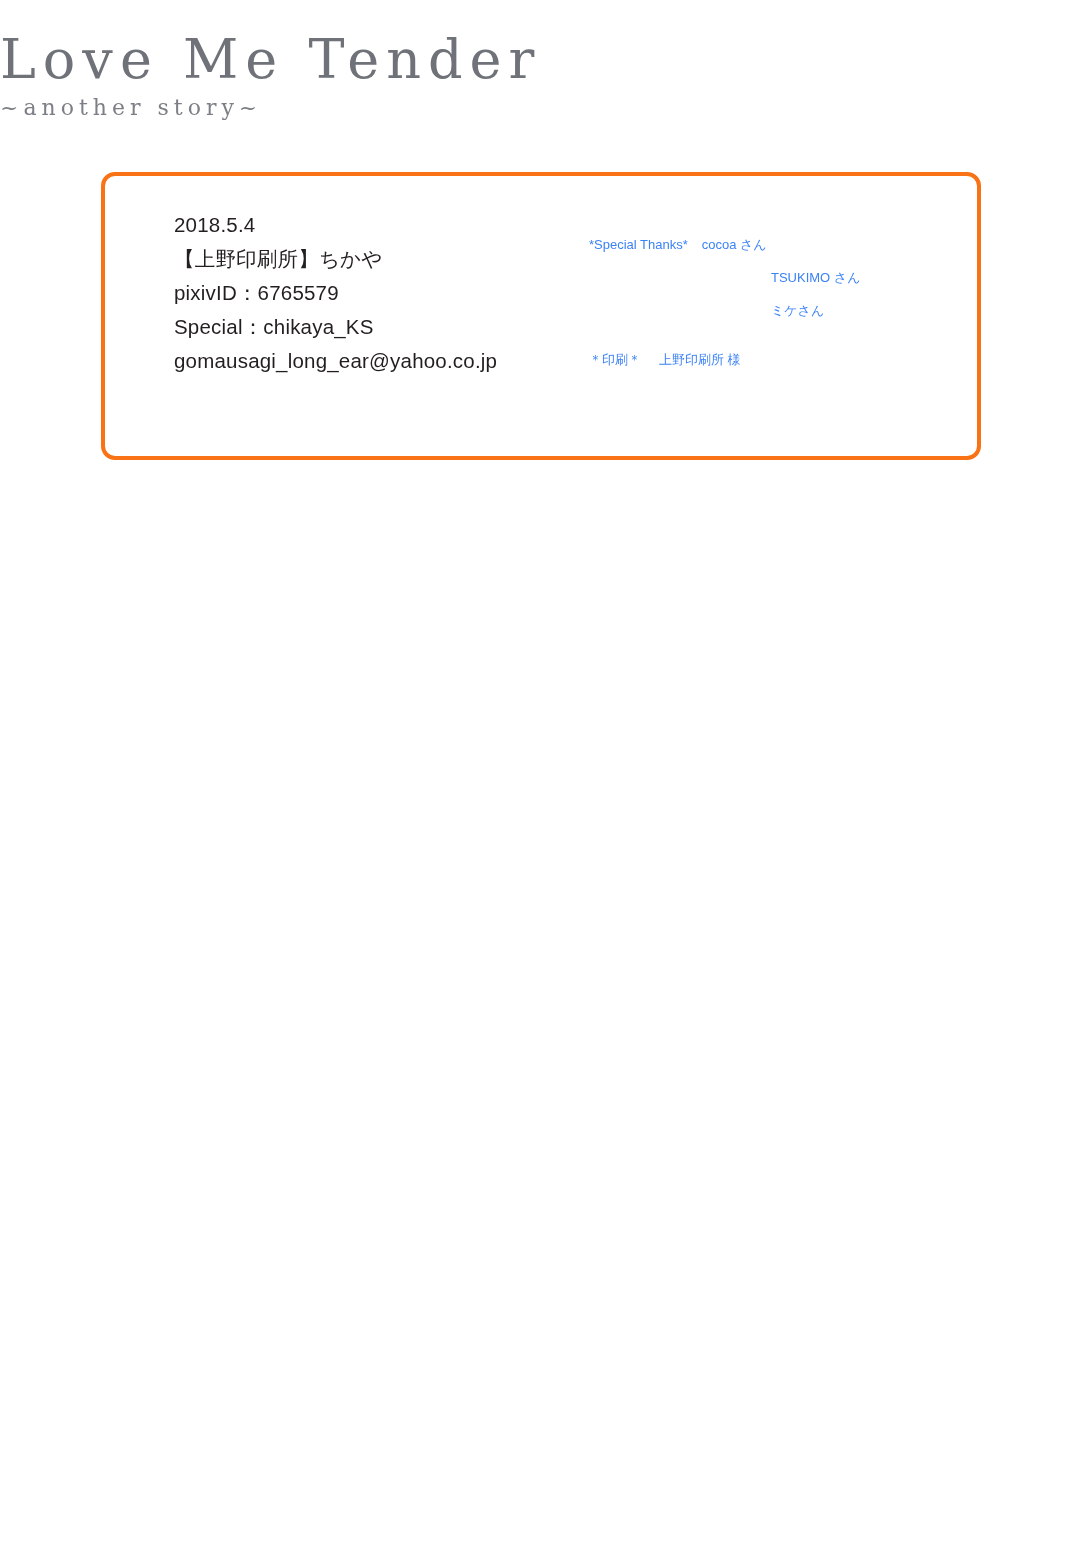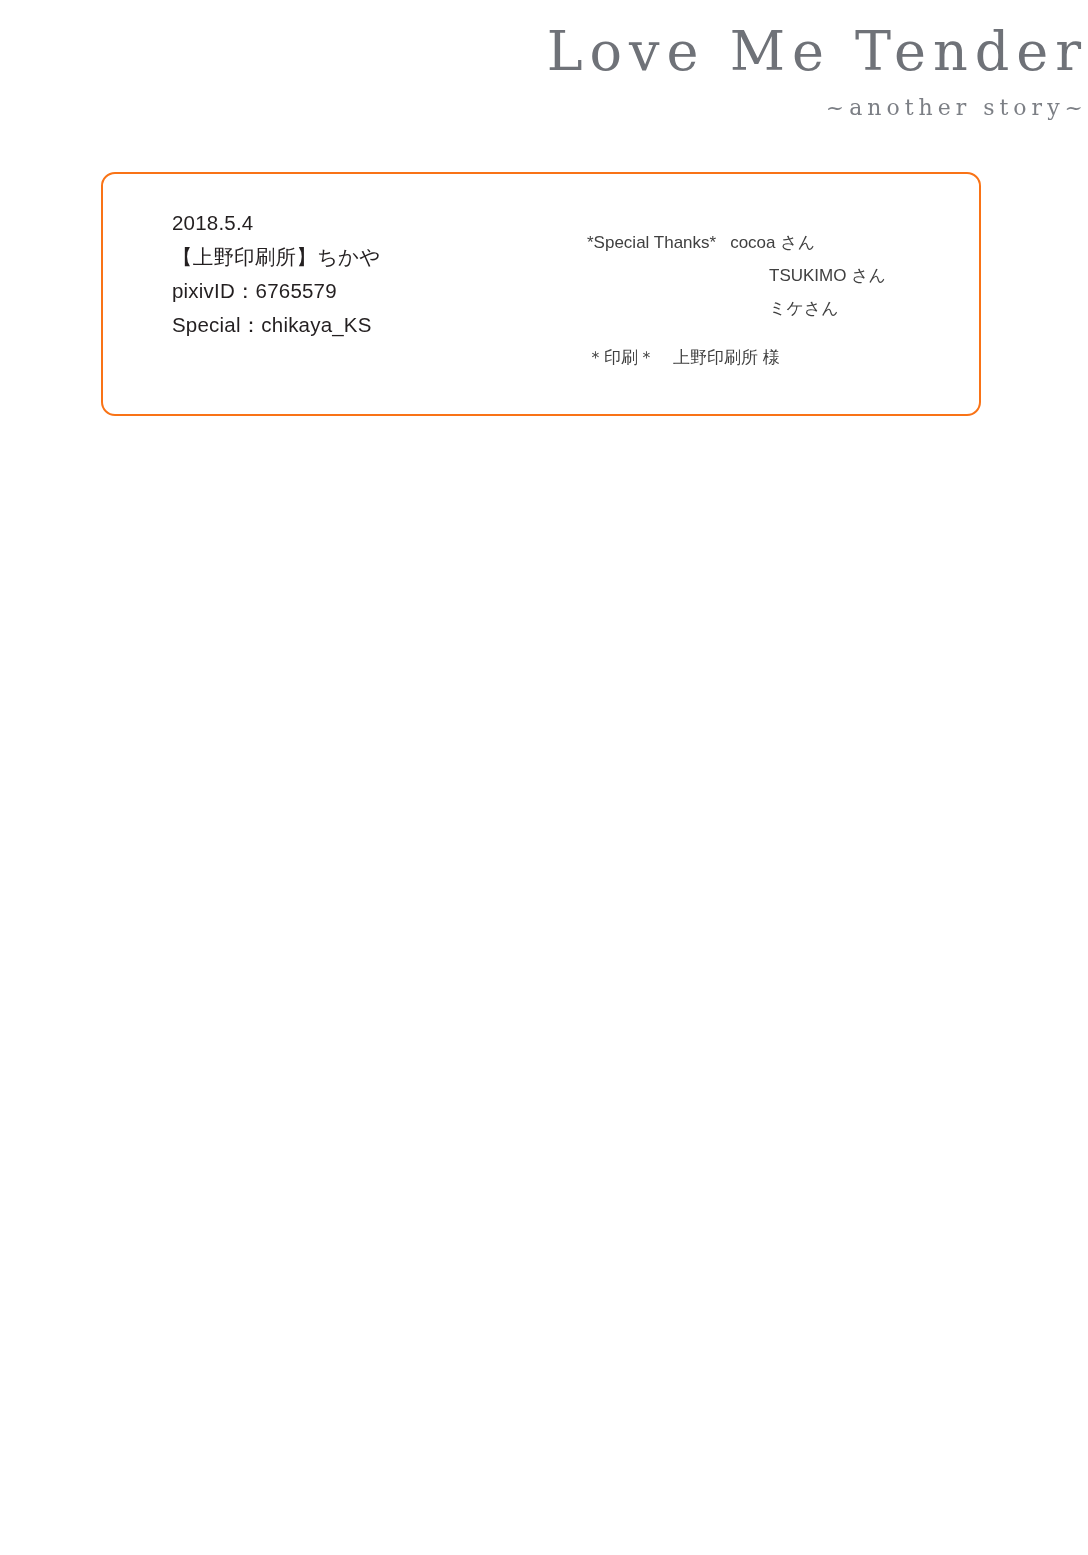--- a/index.html
+++ b/index.html
@@ -12,72 +12,72 @@
     height: 1555px;
     position: relative;
     font-family: "Liberation Sans", sans-serif;
     color: #231f20;
     overflow: hidden;
   }
 
   
   .title-block {
     position: absolute;
-    top: 22px;
+    top: 30px;
     left: 0;
     width: 100%;
-    text-align: right;
+    text-align: left;
   }
   .main-title {
     font-family: "DejaVu Serif", serif;
     font-size: 54px;
     letter-spacing: 7px;
     color: #6f7278;
     font-weight: 400;
     line-height: 1.1;
     white-space: nowrap;
   }
   .sub-title {
     font-family: "DejaVu Serif", serif;
     font-size: 22px;
     letter-spacing: 5px;
     color: #7c7f85;
-    margin-top: 14px;
+    margin-top: 6px;
     white-space: nowrap;
   }
 
   
   .colophon {
     position: absolute;
     left: 101px;
     top: 172px;
     width: 880px;
-    height: 244px;
-    border: 2px solid #f97316;
+    height: 288px;
+    border: 4px solid #f97316;
     border-radius: 14px;
     box-sizing: border-box;
   }
   .col-left {
     position: absolute;
     left: 69px;
     top: 32px;
     font-size: 20.5px;
     line-height: 34px;
     color: #231f20;
     white-space: nowrap;
   }
   .col-left div { letter-spacing: 0.2px; }
 
   .col-right {
     position: absolute;
     left: 484px;
     top: 52px;
-    font-size: 17px;
+    font-size: 13px;
     line-height: 33px;
-    color: #404040;
+    color: #3b82f6;
     white-space: nowrap;
   }
   .thanks-row {
     display: block;
   }
   .thanks-label { margin-right: 14px; }
   .thanks-indent { display: block; padding-left: 182px; }
   .print-row {
     display: block;
     margin-top: 16px;
@@ -92,20 +92,21 @@
   <div class="sub-title">~another story~</div>
 </div>
 
 <div class="colophon">
 
   <div class="col-left">
     <div>2018.5.4</div>
     <div>【上野印刷所】ちかや</div>
     <div>pixivID：6765579</div>
     <div>Special：chikaya_KS</div>
+    <div>gomausagi_long_ear@yahoo.co.jp</div>
   </div>
 
   <div class="col-right">
     <span class="thanks-row">
       <span class="thanks-label">*Special Thanks*</span><span>cocoa さん</span>
     </span>
     <span class="thanks-indent">TSUKIMO さん</span>
     <span class="thanks-indent">ミケさん</span>
     <span class="print-row">
       <span class="print-label">＊印刷＊</span><span>上野印刷所 様</span>

